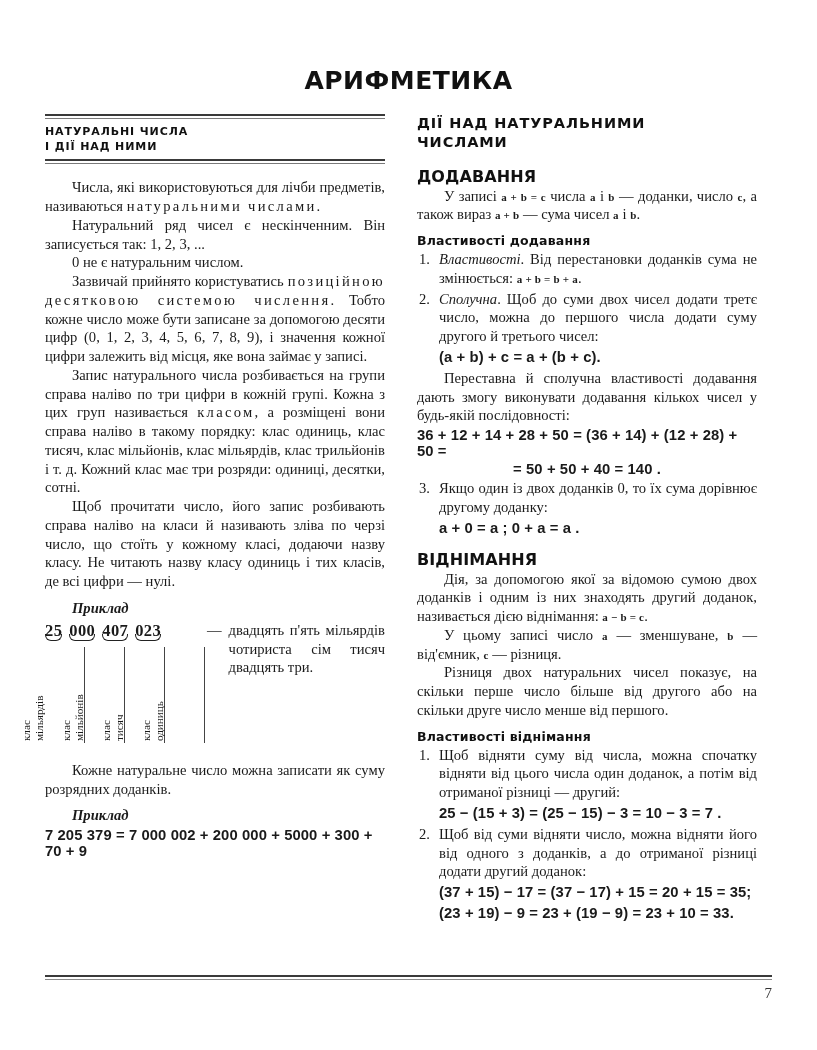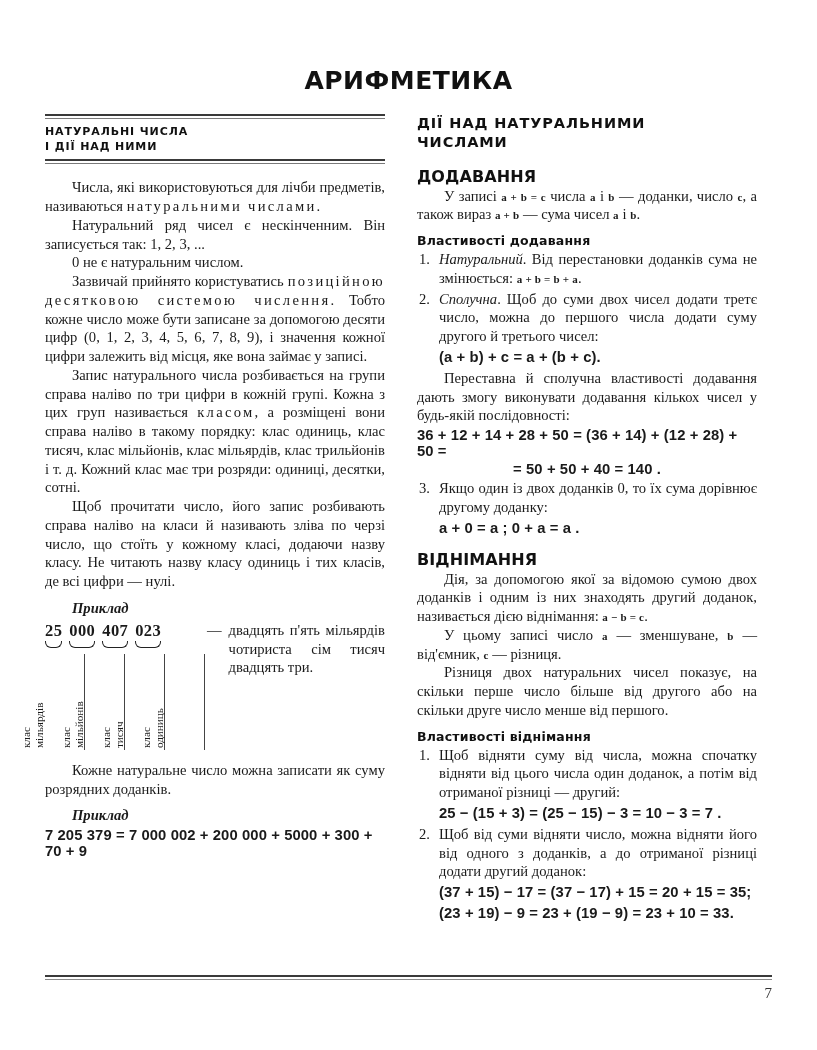--- a/index.html
+++ b/index.html
@@ -177,21 +177,20 @@
     display: flex;
     font-family: "Liberation Serif", "DejaVu Serif", serif;
     font-weight: bold;
     font-size: 16.5px;
     letter-spacing: 0.4px;
   }
   .dgrp {
     position: relative;
     margin-right: 7px;
     text-align: center;
-    padding-bottom: 7px;
   }
   .dgrp:last-child { margin-right: 0; }
   .dgrp .brace {
     position: absolute;
     left: 0; right: 0;
     bottom: 0;
     height: 6px;
     border-bottom: 1.4px solid #222;
     border-left: 1.4px solid #222;
     border-right: 1.4px solid #222;
@@ -327,21 +326,21 @@
       <div>ЧИСЛАМИ</div>
     </div>
 
     <div class="minor-head">ДОДАВАННЯ</div>
 
     <p class="body"><span>У записі </span><span class="math v">a + b = c</span><span> числа </span><span class="math v">a</span><span> і </span><span class="math v">b</span><span> — доданки, число </span><span class="math v">c</span><span>, а також вираз </span><span class="math v">a + b</span><span> — сума чисел </span><span class="math v">a</span><span> і </span><span class="math v">b</span><span>.</span></p>
 
     <div class="sub-head">Властивості додавання</div>
 
     <ol class="props">
-      <li><span class="it">Натуральний</span><span>. Від перестановки доданків сума не змінюється: </span><span class="math v">a + b = b + a</span><span>.</span></li>
+      <li><span class="it">Властивості</span><span>. Від перестановки доданків сума не змінюється: </span><span class="math v">a + b = b + a</span><span>.</span></li>
       <li><span class="it">Сполучна</span><span>. Щоб до суми двох чисел додати третє число, можна до першого числа додати суму другого й третього чисел:</span><div class="mline">(a + b) + c = a + (b + c).</div></li>
     </ol>
 
     <p class="body">Переставна й сполучна властивості додавання дають змогу виконувати додавання кількох чисел у будь-якій послідовності:</p>
     <div class="mline">36 + 12 + 14 + 28 + 50 = (36 + 14) + (12 + 28) + 50 =</div>
     <div class="mline center">= 50 + 50 + 40 = 140 .</div>
 
     <ol class="props" start="3" style="counter-reset: propitem 2;">
       <li><span>Якщо один із двох доданків 0, то їх сума дорівнює другому доданку:</span><div class="mline">a + 0 = a ;  0 + a = a .</div></li>
     </ol>

